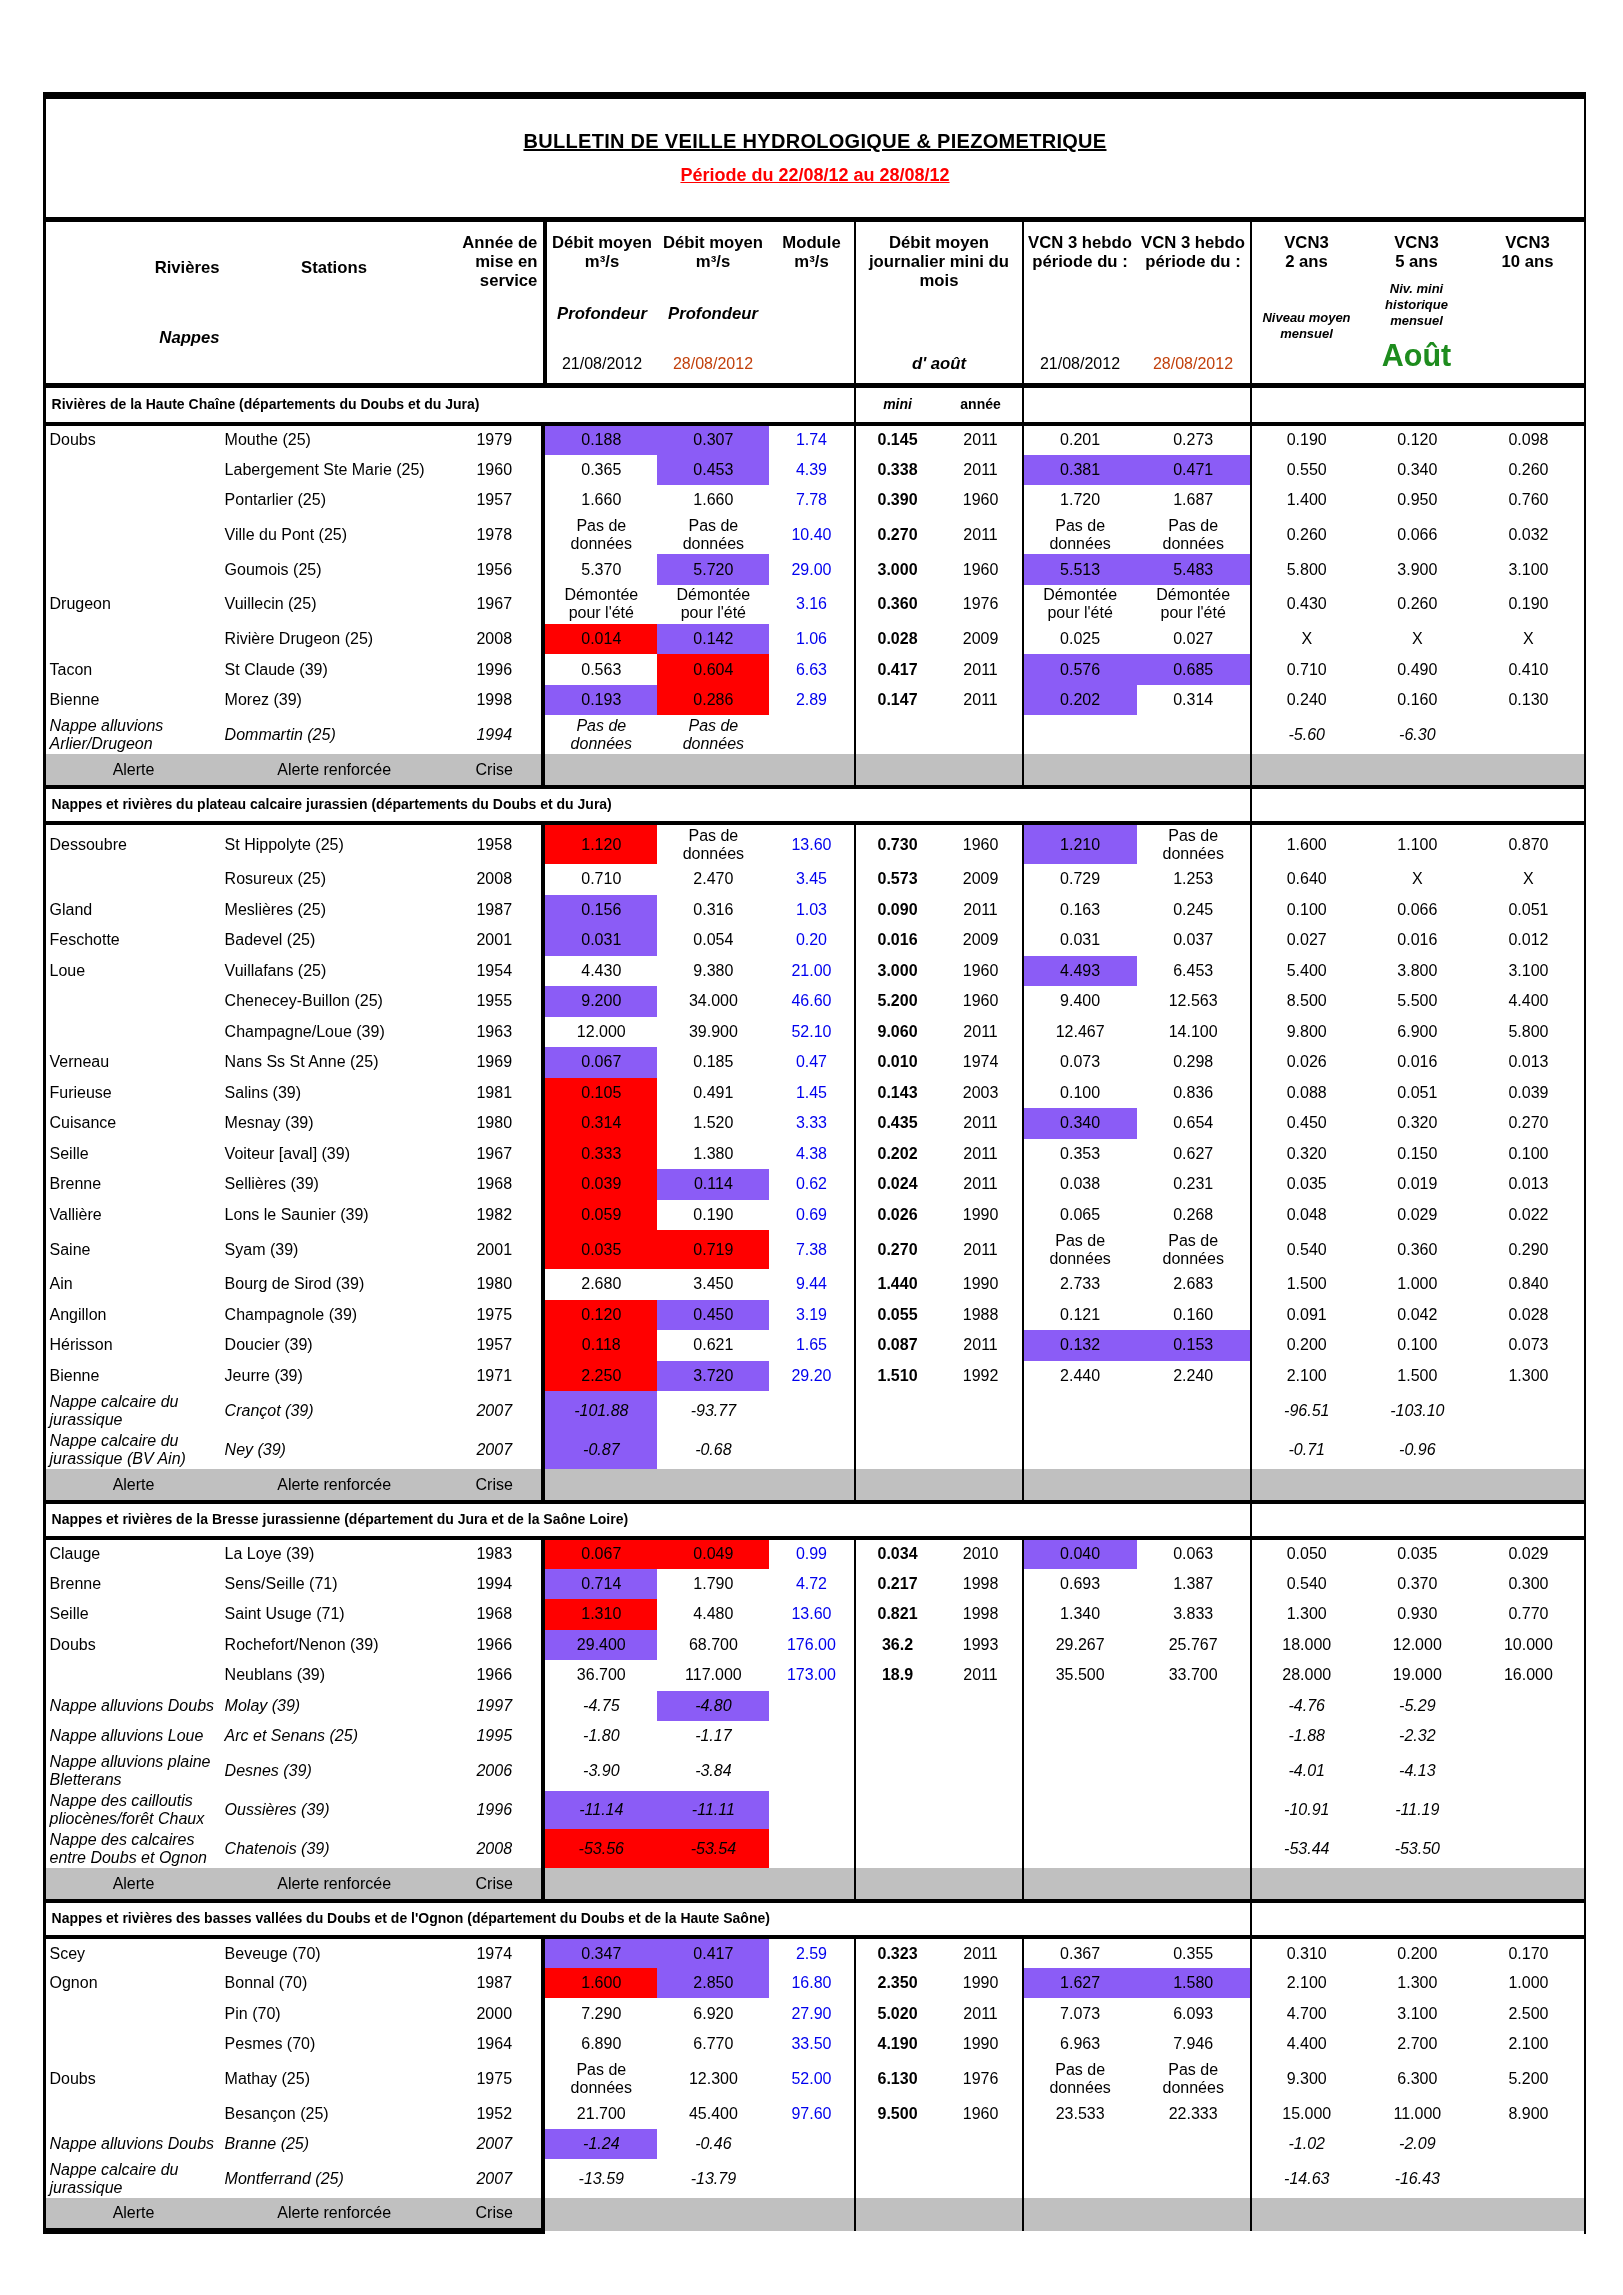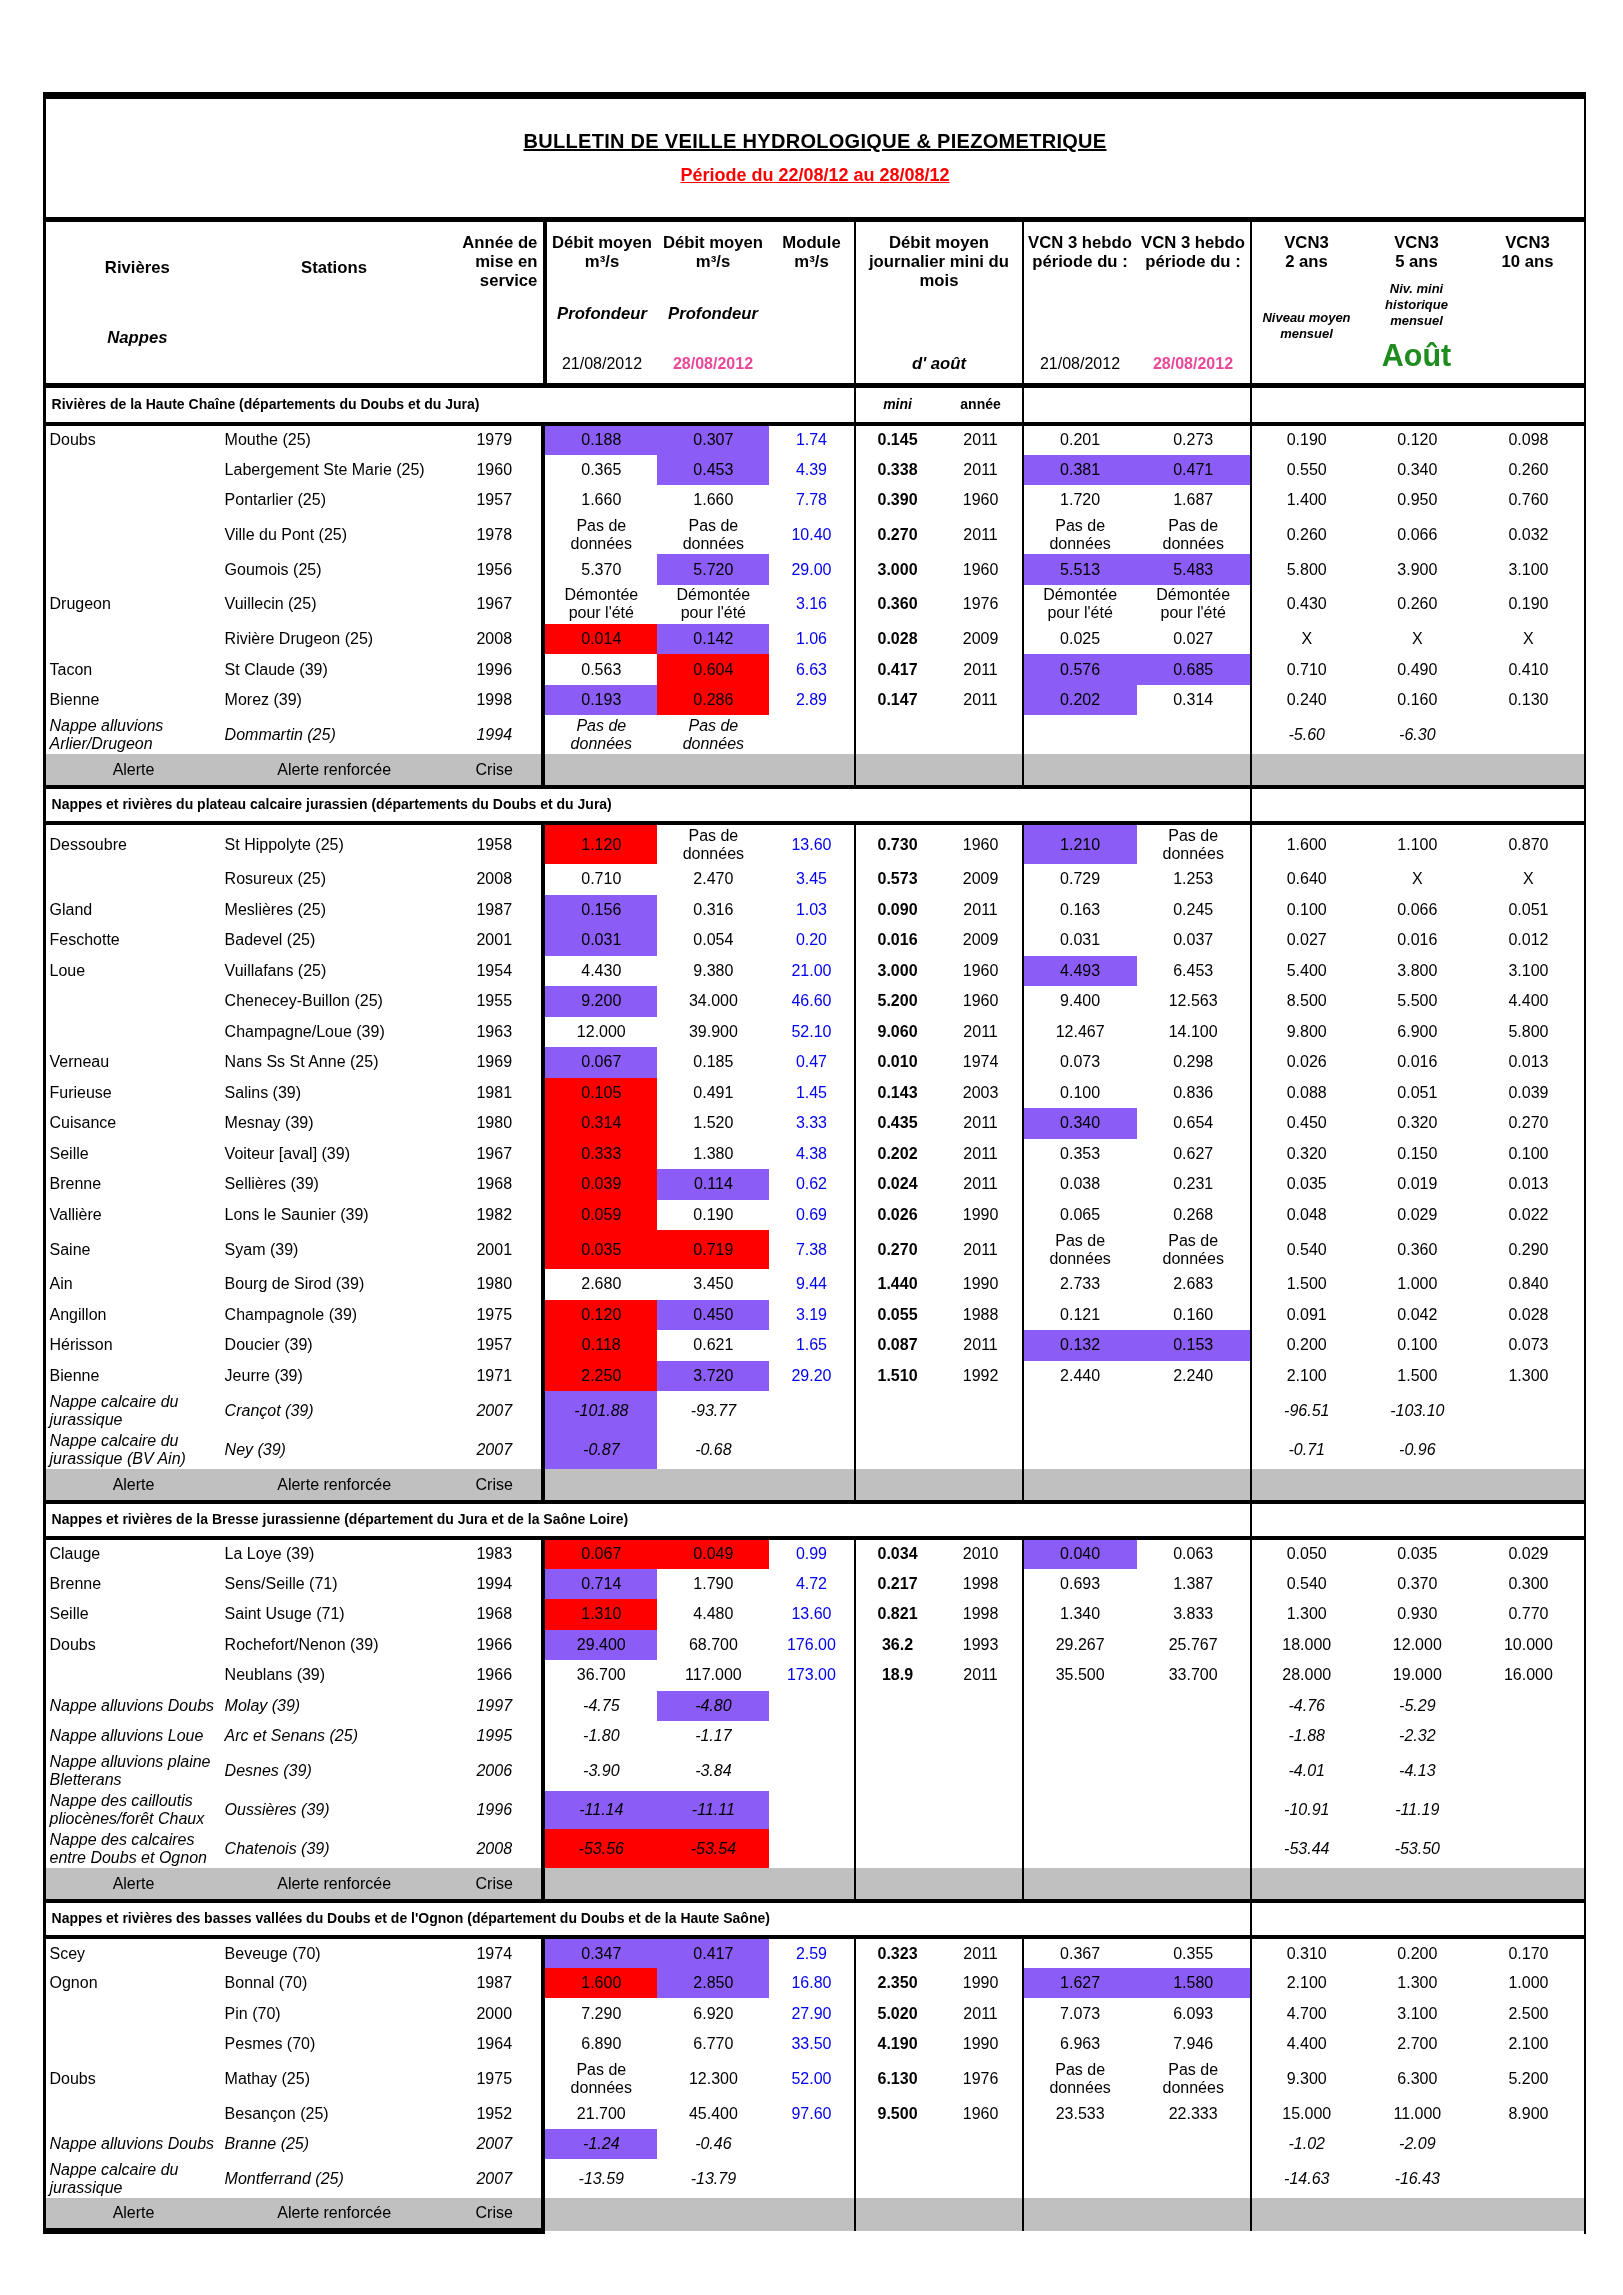--- a/index.html
+++ b/index.html
@@ -7,27 +7,27 @@
   #doc{position:absolute;left:43px;top:92px;width:1538px;border-left:3.5px solid #000;border-right:2.8px solid #000;border-top:7px solid #000;}
   
   #titlebox{height:118px;border-bottom:5.6px solid #000;display:flex;flex-direction:column;align-items:center;justify-content:center;gap:12.5px;}
   #title{font-size:20px;font-weight:bold;text-decoration:underline;letter-spacing:0.3px;}
   #subtitle{font-size:18px;font-weight:bold;color:#ff0000;text-decoration:underline;}
   
   #hdr{display:grid;grid-template-columns:175px 226px 96px 114px 112px 85px 168px 114px 114px 111px 111px 111px;height:161px;border-bottom:5.6px solid #000;font-weight:bold;}
   .hc{position:relative;display:flex;flex-direction:column;align-items:center;justify-content:space-between;text-align:center;font-size:16.7px;padding:11px 1.4px 9.7px 1.4px;box-sizing:border-box;line-height:1.15;}
   .gL{border-left:4.9px solid #000;}
   .gM{border-left:2.8px solid #000;}
-  .h1{align-items:center;text-align:left;justify-content:flex-start;padding-left:9px;}
+  .h1{align-items:flex-end;text-align:left;justify-content:flex-start;padding-left:9px;}
   .h1 .nappes{margin-top:51px;font-style:italic;}
   .h3{justify-content:flex-start;align-items:flex-end;text-align:right;padding-right:5.6px;}
   .it{font-style:italic;}
   .small{font-size:13px;font-style:italic;font-weight:bold;line-height:1.2;}
   .date{font-size:16px;font-weight:normal;}
-  .date.b2{color:#ec4899;font-weight:bold;}
+  .date.b2{color:#c2410c;font-weight:normal;}
   .aout{font-size:30.5px;font-weight:bold;color:#1e8c1e;}
   .daout{font-style:italic;}
   
   table{border-collapse:collapse;table-layout:fixed;width:1538px;font-size:16px;}
   td{height:30.5px;padding:1.4px 3.5px;text-align:center;vertical-align:middle;box-sizing:border-box;line-height:1.13;word-wrap:break-word;}
   td.l{text-align:left;}
   tr.band td{border-bottom:4.9px solid #000;font-weight:bold;font-size:14px;height:36px;}
   td.band-t{text-align:left;padding-left:5.6px;}
   td.mini-h{font-weight:bold;font-style:italic;}
   td.annee-h{font-weight:normal;}

